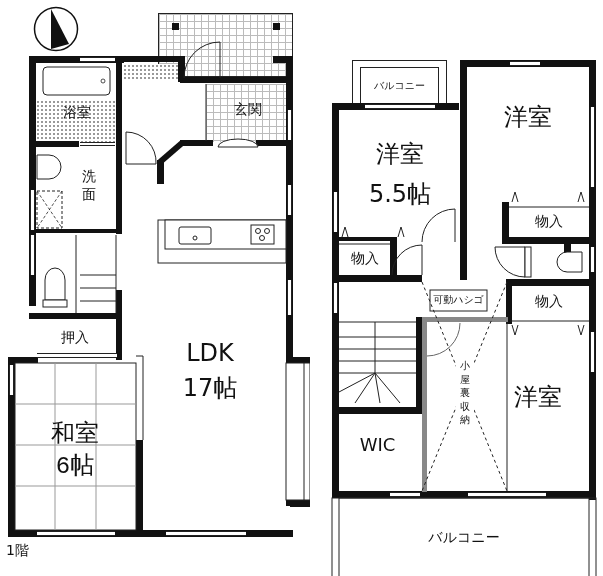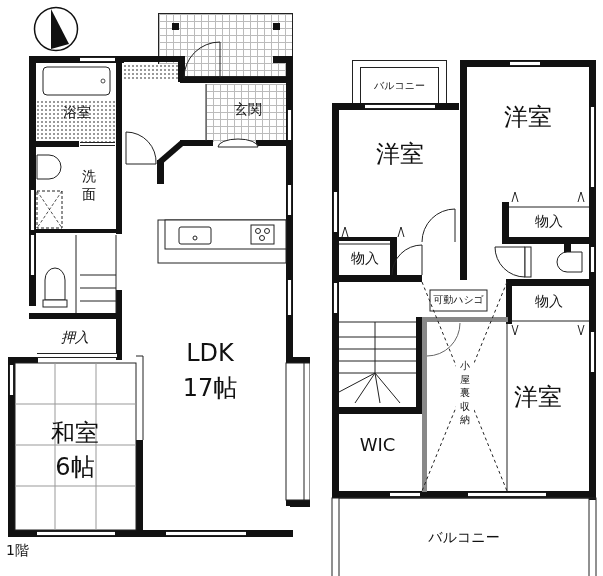--- a/index.html
+++ b/index.html
@@ -120,25 +120,25 @@
   <div class="winv" style="left:287px;top:185px;width:5px;height:30px;"></div>
   <div class="winv" style="left:287px;top:280px;width:5px;height:35px;"></div>
   <div class="winv" style="left:30px;top:190px;width:5px;height:40px;"></div>
   <div class="winv" style="left:30px;top:235px;width:5px;height:40px;"></div>
   <div class="winv" style="left:9px;top:365px;width:5px;height:30px;"></div>
 
   <div class="lbl mid" style="left:52px;top:104px;width:50px;">浴室</div>
   <div class="lbl mid" style="left:220px;top:101px;width:56px;">玄関</div>
   <div class="lbl mid" style="left:74px;top:168px;width:30px;">洗
 面</div>
-  <div class="lbl sm" style="left:50px;top:329px;width:50px;font-style:italic;">押入</div>
+  <div class="lbl sm" style="left:50px;top:329px;width:50px;">押入</div>
   <div class="lbl big" style="left:160px;top:338px;width:100px;">LDK</div>
   <div class="lbl big" style="left:160px;top:373px;width:100px;">17帖</div>
   <div class="lbl big" style="left:30px;top:418px;width:90px;">和室</div>
-  <div class="lbl big" style="left:30px;top:452px;width:90px;">6帖</div>
+  <div class="lbl big" style="left:30px;top:452px;width:90px;font-family:Liberation Mono, monospace;">6帖</div>
 
   <div class="lbl mid" style="left:6px;top:542px;text-align:right;">1階</div>
 </div>
 
 <div class="abs" style="left:320px;top:0;width:283px;height:576px;margin-top:47px;">
 
   <div class="thin" style="left:32px;top:13px;width:95px;height:45px;"></div>
   <div class="thin" style="left:40px;top:20px;width:79px;height:38px;"></div>
   <div class="lbl xs" style="left:40px;top:33px;width:79px;">バルコニー</div>
 
@@ -207,20 +207,21 @@
   <div class="win" style="left:190px;top:14px;width:30px;height:5px;"></div>
   <div class="winv" style="left:13px;top:145px;width:5px;height:40px;"></div>
   <div class="winv" style="left:270px;top:60px;width:5px;height:80px;"></div>
   <div class="winv" style="left:270px;top:200px;width:5px;height:25px;"></div>
   <div class="winv" style="left:270px;top:285px;width:5px;height:40px;"></div>
   <div class="winv" style="left:13px;top:236px;width:5px;height:30px;"></div>
   <div class="win" style="left:70px;top:445px;width:30px;height:5px;"></div>
   <div class="win" style="left:148px;top:445px;width:78px;height:5px;"></div>
 
   <div class="lbl big" style="left:20px;top:92px;width:120px;">洋室</div>
+  <div class="lbl big" style="left:20px;top:132px;width:120px;">5.5帖</div>
   <div class="lbl big" style="left:148px;top:55px;width:120px;">洋室</div>
   <div class="lbl sm" style="left:20px;top:203px;width:50px;">物入</div>
   <div class="lbl sm" style="left:190px;top:166px;width:78px;">物入</div>
   <div class="lbl sm" style="left:190px;top:246px;width:78px;">物入</div>
   <div class="lbl xs" style="left:110px;top:247px;width:57px;">可動ハシゴ</div>
   <div class="lbl xs" style="left:136px;top:312px;width:18px;line-height:1.35;background:#fff;">小
 屋
 裏
 収
 納</div>

